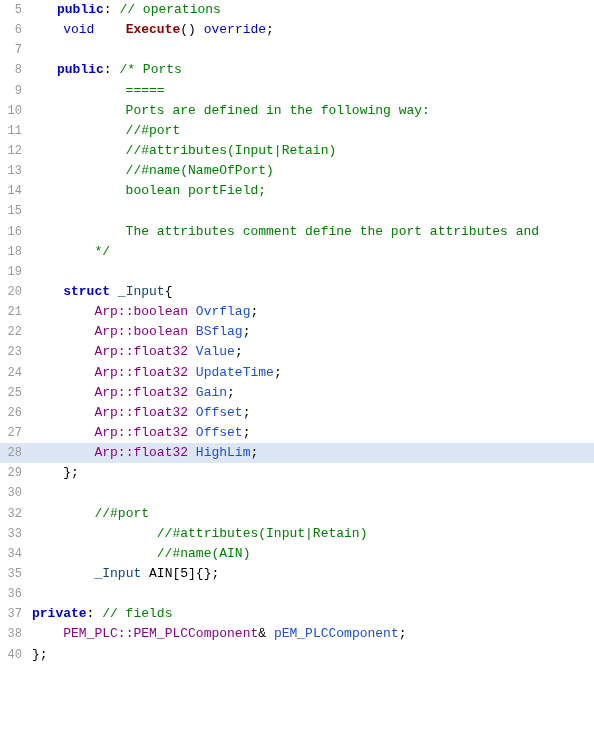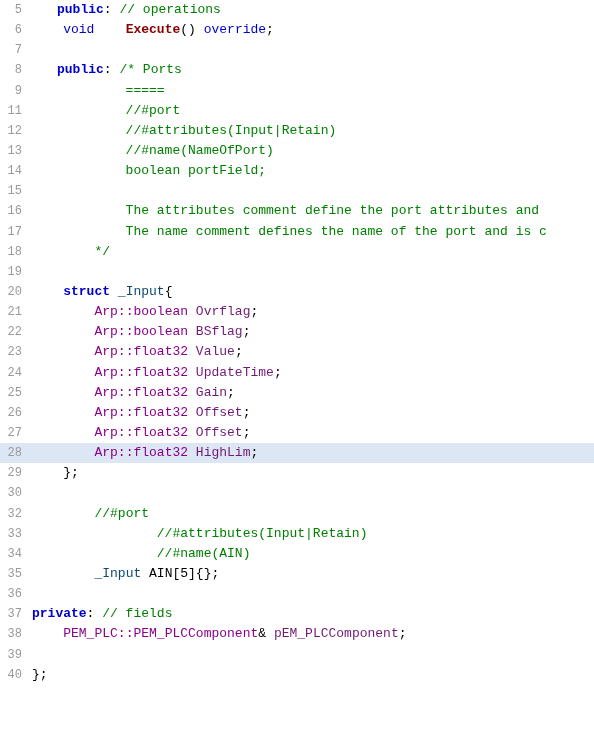--- a/index.html
+++ b/index.html
@@ -58,57 +58,56 @@
     .kw-struct    { color: #0000cc; font-weight: bold; }
     .kw-override  { color: #0000cc; }
 
     .comment      { color: #008000; }
 
     .method       { color: #8b0000; font-weight: bold; }
 
     .plain        { color: #000000; }
 
     .arp-type     { color: #8b008b; }
-    .field-name   { color: #701a75; }
+    .field-name   { color: #1d4ed8; }
 
     .struct-name  { color: #0c4a6e; }
   </style>
 </head>
 <body>
 
 <div class="code-container">
   <div id="lines-container">
       <div class="line"><span class="line-num">5</span><span class="code-content"><span class="kw-public">public</span><span class="plain">: </span><span class="comment">// operations</span></span></div>
       <div class="line"><span class="line-num">6</span><span class="code-content"><span class="plain">    </span><span class="kw-void">void</span><span class="plain">    </span><span class="method">Execute</span><span class="plain">() </span><span class="kw-override">override</span><span class="plain">;</span></span></div>
       <div class="line"><span class="line-num">7</span><span class="code-content"> </span></div>
       <div class="line"><span class="line-num">8</span><span class="code-content"><span class="kw-public">public</span><span class="plain">: </span><span class="comment">/* Ports</span></span></div>
       <div class="line"><span class="line-num">9</span><span class="code-content"><span class="comment">            =====</span></span></div>
+      <div class="line"><span class="line-num">10</span><span class="code-content"><span class="comment">            Ports are defined in the following way:</span></span></div>
       <div class="line"><span class="line-num">11</span><span class="code-content"><span class="comment">            //#port</span></span></div>
       <div class="line"><span class="line-num">12</span><span class="code-content"><span class="comment">            //#attributes(Input|Retain)</span></span></div>
       <div class="line"><span class="line-num">13</span><span class="code-content"><span class="comment">            //#name(NameOfPort)</span></span></div>
       <div class="line"><span class="line-num">14</span><span class="code-content"><span class="comment">            boolean portField;</span></span></div>
       <div class="line"><span class="line-num">15</span><span class="code-content"> </span></div>
       <div class="line"><span class="line-num">16</span><span class="code-content"><span class="comment">            The attributes comment define the port attributes and</span></span></div>
-      <div class="line"><span class="line-num">17</span><span class="code-content"><span class="comment">            The name comment defines the name of the port and is c</span></span></div>
       <div class="line"><span class="line-num">18</span><span class="code-content"><span class="comment">        */</span></span></div>
       <div class="line"><span class="line-num">19</span><span class="code-content"> </span></div>
       <div class="line"><span class="line-num">20</span><span class="code-content"><span class="plain">    </span><span class="kw-struct">struct</span><span class="plain"> </span><span class="struct-name">_Input</span><span class="plain">{</span></span></div>
       <div class="line"><span class="line-num">21</span><span class="code-content"><span class="plain">        </span><span class="arp-type">Arp::boolean</span><span class="plain"> </span><span class="field-name">Ovrflag</span><span class="plain">;</span></span></div>
       <div class="line"><span class="line-num">22</span><span class="code-content"><span class="plain">        </span><span class="arp-type">Arp::boolean</span><span class="plain"> </span><span class="field-name">BSflag</span><span class="plain">;</span></span></div>
       <div class="line"><span class="line-num">23</span><span class="code-content"><span class="plain">        </span><span class="arp-type">Arp::float32</span><span class="plain"> </span><span class="field-name">Value</span><span class="plain">;</span></span></div>
       <div class="line"><span class="line-num">24</span><span class="code-content"><span class="plain">        </span><span class="arp-type">Arp::float32</span><span class="plain"> </span><span class="field-name">UpdateTime</span><span class="plain">;</span></span></div>
       <div class="line"><span class="line-num">25</span><span class="code-content"><span class="plain">        </span><span class="arp-type">Arp::float32</span><span class="plain"> </span><span class="field-name">Gain</span><span class="plain">;</span></span></div>
       <div class="line"><span class="line-num">26</span><span class="code-content"><span class="plain">        </span><span class="arp-type">Arp::float32</span><span class="plain"> </span><span class="field-name">Offset</span><span class="plain">;</span></span></div>
       <div class="line"><span class="line-num">27</span><span class="code-content"><span class="plain">        </span><span class="arp-type">Arp::float32</span><span class="plain"> </span><span class="field-name">Offset</span><span class="plain">;</span></span></div>
       <div class="line highlighted"><span class="line-num">28</span><span class="code-content"><span class="plain">        </span><span class="arp-type">Arp::float32</span><span class="plain"> </span><span class="field-name">HighLim</span><span class="plain">;</span></span></div>
       <div class="line"><span class="line-num">29</span><span class="code-content"><span class="plain">    };</span></span></div>
       <div class="line"><span class="line-num">30</span><span class="code-content"> </span></div>
       <div class="line"><span class="line-num">32</span><span class="code-content"><span class="plain">        </span><span class="comment">//#port</span></span></div>
       <div class="line"><span class="line-num">33</span><span class="code-content"><span class="comment">                //#attributes(Input|Retain)</span></span></div>
       <div class="line"><span class="line-num">34</span><span class="code-content"><span class="comment">                //#name(AIN)</span></span></div>
       <div class="line"><span class="line-num">35</span><span class="code-content"><span class="plain">        </span><span class="struct-name">_Input</span><span class="plain"> AIN[5]{};</span></span></div>
       <div class="line"><span class="line-num">36</span><span class="code-content"> </span></div>
       <div class="line"><span class="line-num">37</span><span class="code-content"><span class="kw-private">private</span><span class="plain">: </span><span class="comment">// fields</span></span></div>
       <div class="line"><span class="line-num">38</span><span class="code-content"><span class="plain">    </span><span class="arp-type">PEM_PLC::PEM_PLCComponent</span><span class="plain">&amp; </span><span class="field-name">pEM_PLCComponent</span><span class="plain">;</span></span></div>
-      <div class="line"><span class="line-num">39</span><span class="code-content"> </span></div>
       <div class="line"><span class="line-num">40</span><span class="code-content"><span class="plain">};</span></span></div>
     </div>
 </div>
 
 </body></html>

